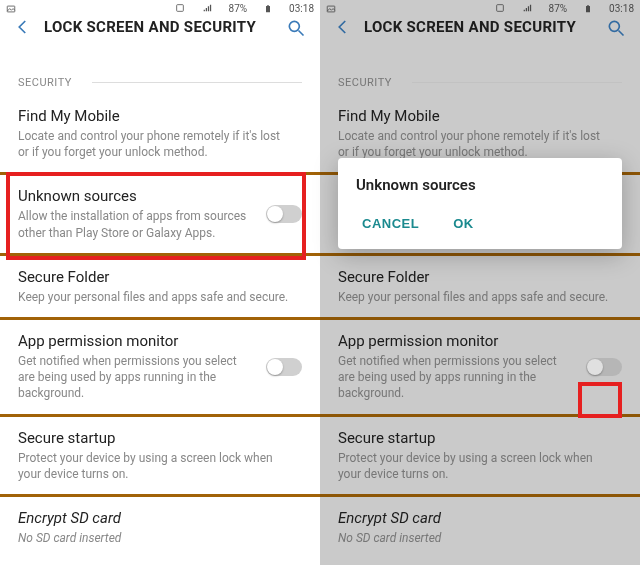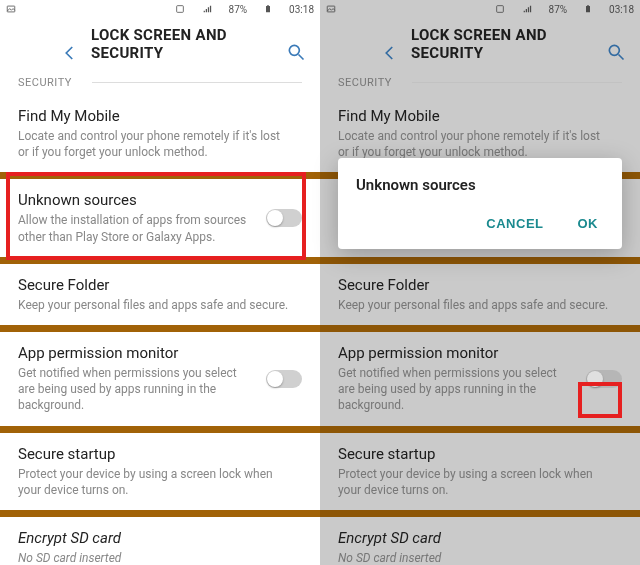--- a/index.html
+++ b/index.html
@@ -22,29 +22,28 @@
   .statusbar {
     height: 18px;
     display: flex;
     align-items: center;
     justify-content: space-between;
     padding: 0 6px;
     font-size: 10px;
     color: #555;
   }
   .sb-left { display: flex; align-items: center; gap: 2px; }
-  .sb-right { display: flex; align-items: center; gap: 17px; }
+  .sb-right { display: flex; gap: 17px; }
   .sb-icon { width: 10px; height: 10px; }
   .headerbar {
     height: 44px;
     display: flex;
-    align-items: flex-end;
+    align-items: flex-start;
     padding: 0 14px;
     gap: 12px;
-    margin-left: 47px;
   }
   .back-arrow { color: #3a7ab8; }
   .header-title {
     flex: 1;
     font-size: 15px;
     font-weight: 700;
     letter-spacing: 0.3px;
     color: #222;
   }
   .search-ic { color: #3a7ab8; }
@@ -54,21 +53,21 @@
     padding: 14px 18px 6px 18px;
     font-size: 11px;
     letter-spacing: 0.5px;
     color: #888;
     gap: 20px;
   }
   .section-label .line { flex: 1; height: 1px; background: #ddd; }
   .content { padding: 0 0; }
   .row {
     padding: 12px 18px;
-    border-bottom: 7px solid #a16207;
+    border-bottom: 3px solid #a16207;
     display: flex;
     align-items: center;
   }
   .row:last-child { border-bottom: none; font-style: italic; }
   .row-text { flex: 1; padding-right: 10px; }
   .row-title {
     font-size: 15px;
     color: #222;
     margin-bottom: 3px;
   }
@@ -123,21 +122,20 @@
     margin-bottom: 14px;
   }
   .dialog-body {
     font-size: 13.5px;
     color: #222;
     line-height: 1.45;
     margin-bottom: 14px;
   }
   .dialog-actions {
     display: flex;
-    justify-content: flex-end;
     gap: 22px;
     align-items: center;
   }
   .dialog-btn {
     font-size: 13px;
     font-weight: 700;
     letter-spacing: 0.5px;
     color: #1b8a8f;
     padding: 8px 6px;
     background: none;

